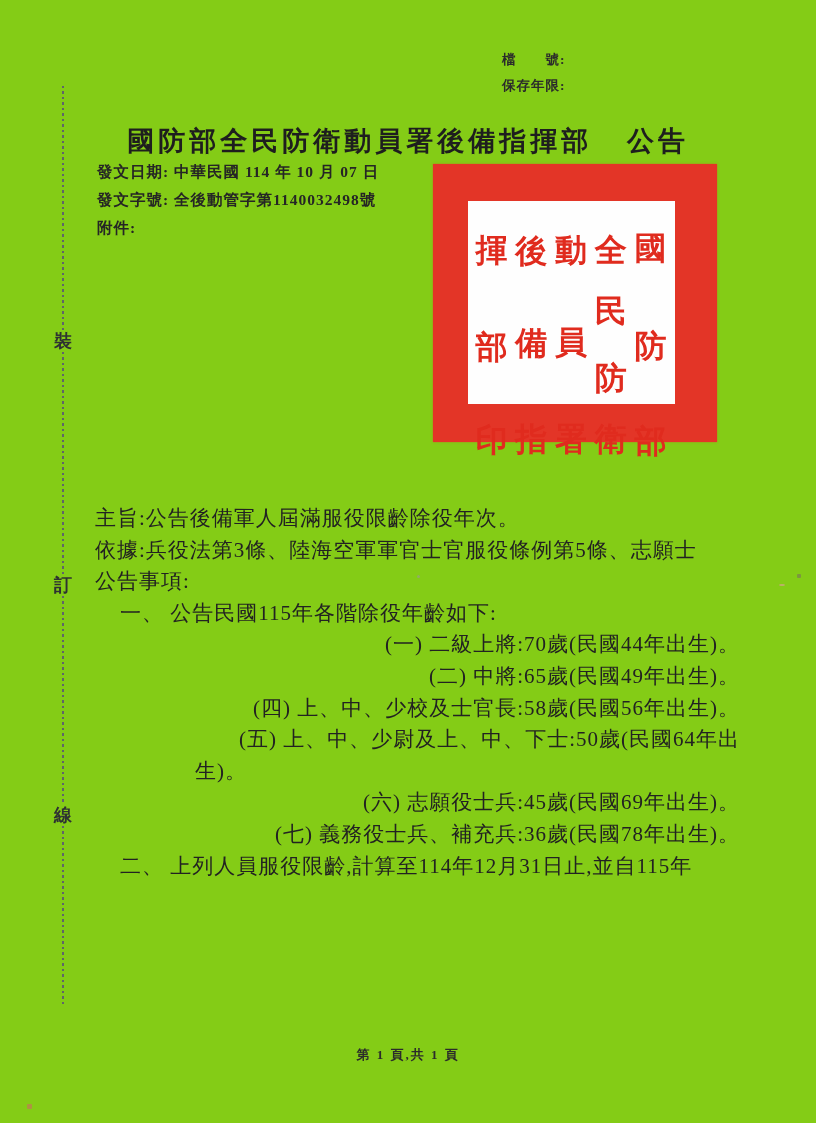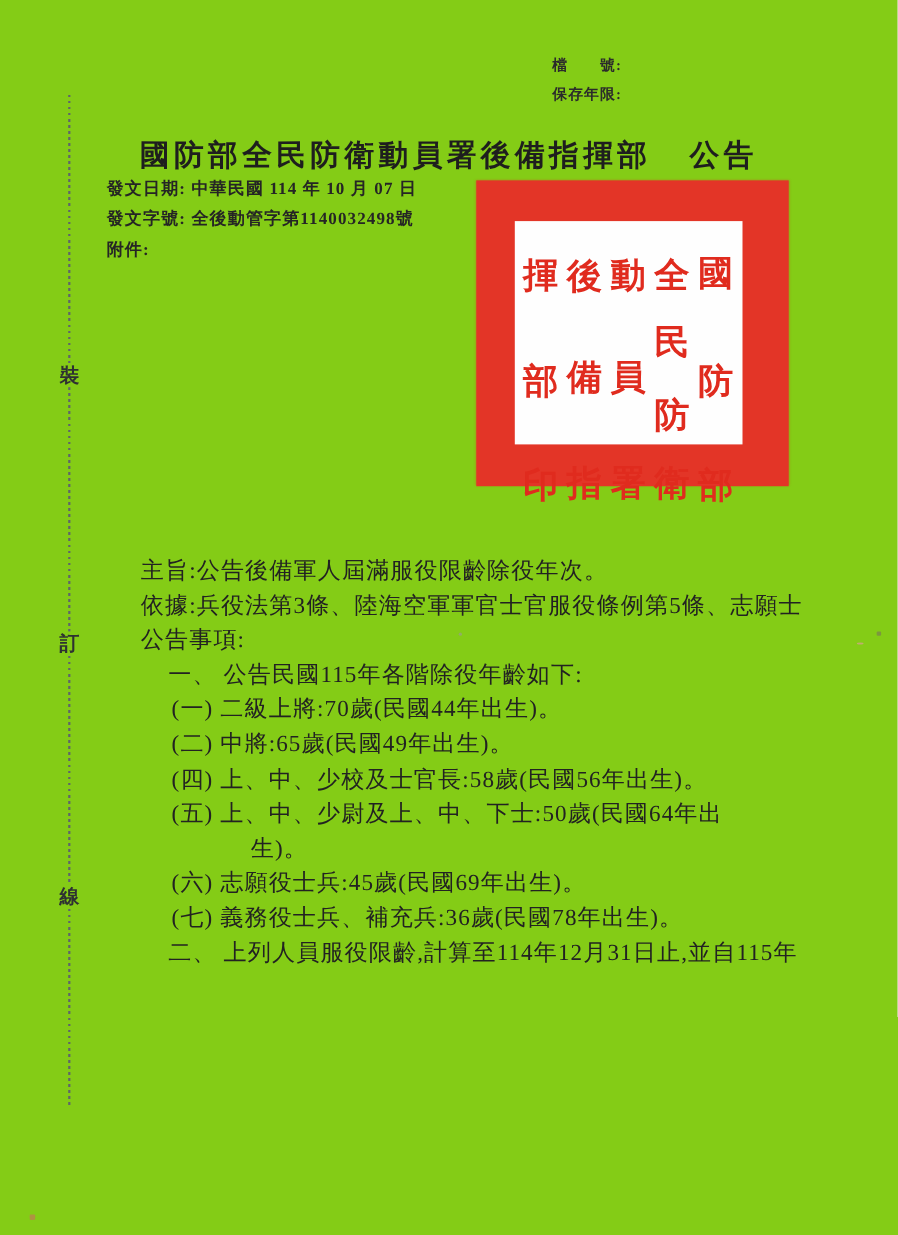--- a/index.html
+++ b/index.html
@@ -117,25 +117,24 @@
   .body {
     position: absolute;
     left: 95px;
     top: 503px;
     width: 645px;
     font-size: 21px;
     line-height: 31.6px;
     letter-spacing: 1px;
     color: #222;
     white-space: nowrap;
-    margin-left: 33px;
   }
   .bline.i0 { margin-left: 0; }
   .bline.i1 { margin-left: 25px; }
-  .bline.i2 { margin-left: 28px; }
+  .bline.i2 { margin-left: 28px; text-align: right; }
   .bline.i3 { margin-left: 62px; }
   .bline.i4 { margin-left: 100px; }
 
   
   .footer {
     position: absolute;
     left: 0;
     top: 1046px;
     width: 100%;
     text-align: center;
@@ -229,19 +228,20 @@
       <div class="bline i4">生)。</div>
 
       <div class="bline i2">(六) 志願役士兵:45歲(民國69年出生)。</div>
 
       <div class="bline i2">(七) 義務役士兵、補充兵:36歲(民國78年出生)。</div>
 
       <div class="bline i1">二、 上列人員服役限齡,計算至114年12月31日止,並自115年</div>
 
     </div>
 
+  <div class="footer">第 1 頁,共 1 頁</div>
 
   <div class="speck speck-1"></div>
   <div class="speck speck-2"></div>
   <div class="speck speck-3"></div>
   <div class="speck speck-4"></div>
 
 </div>
 
 </body></html>

